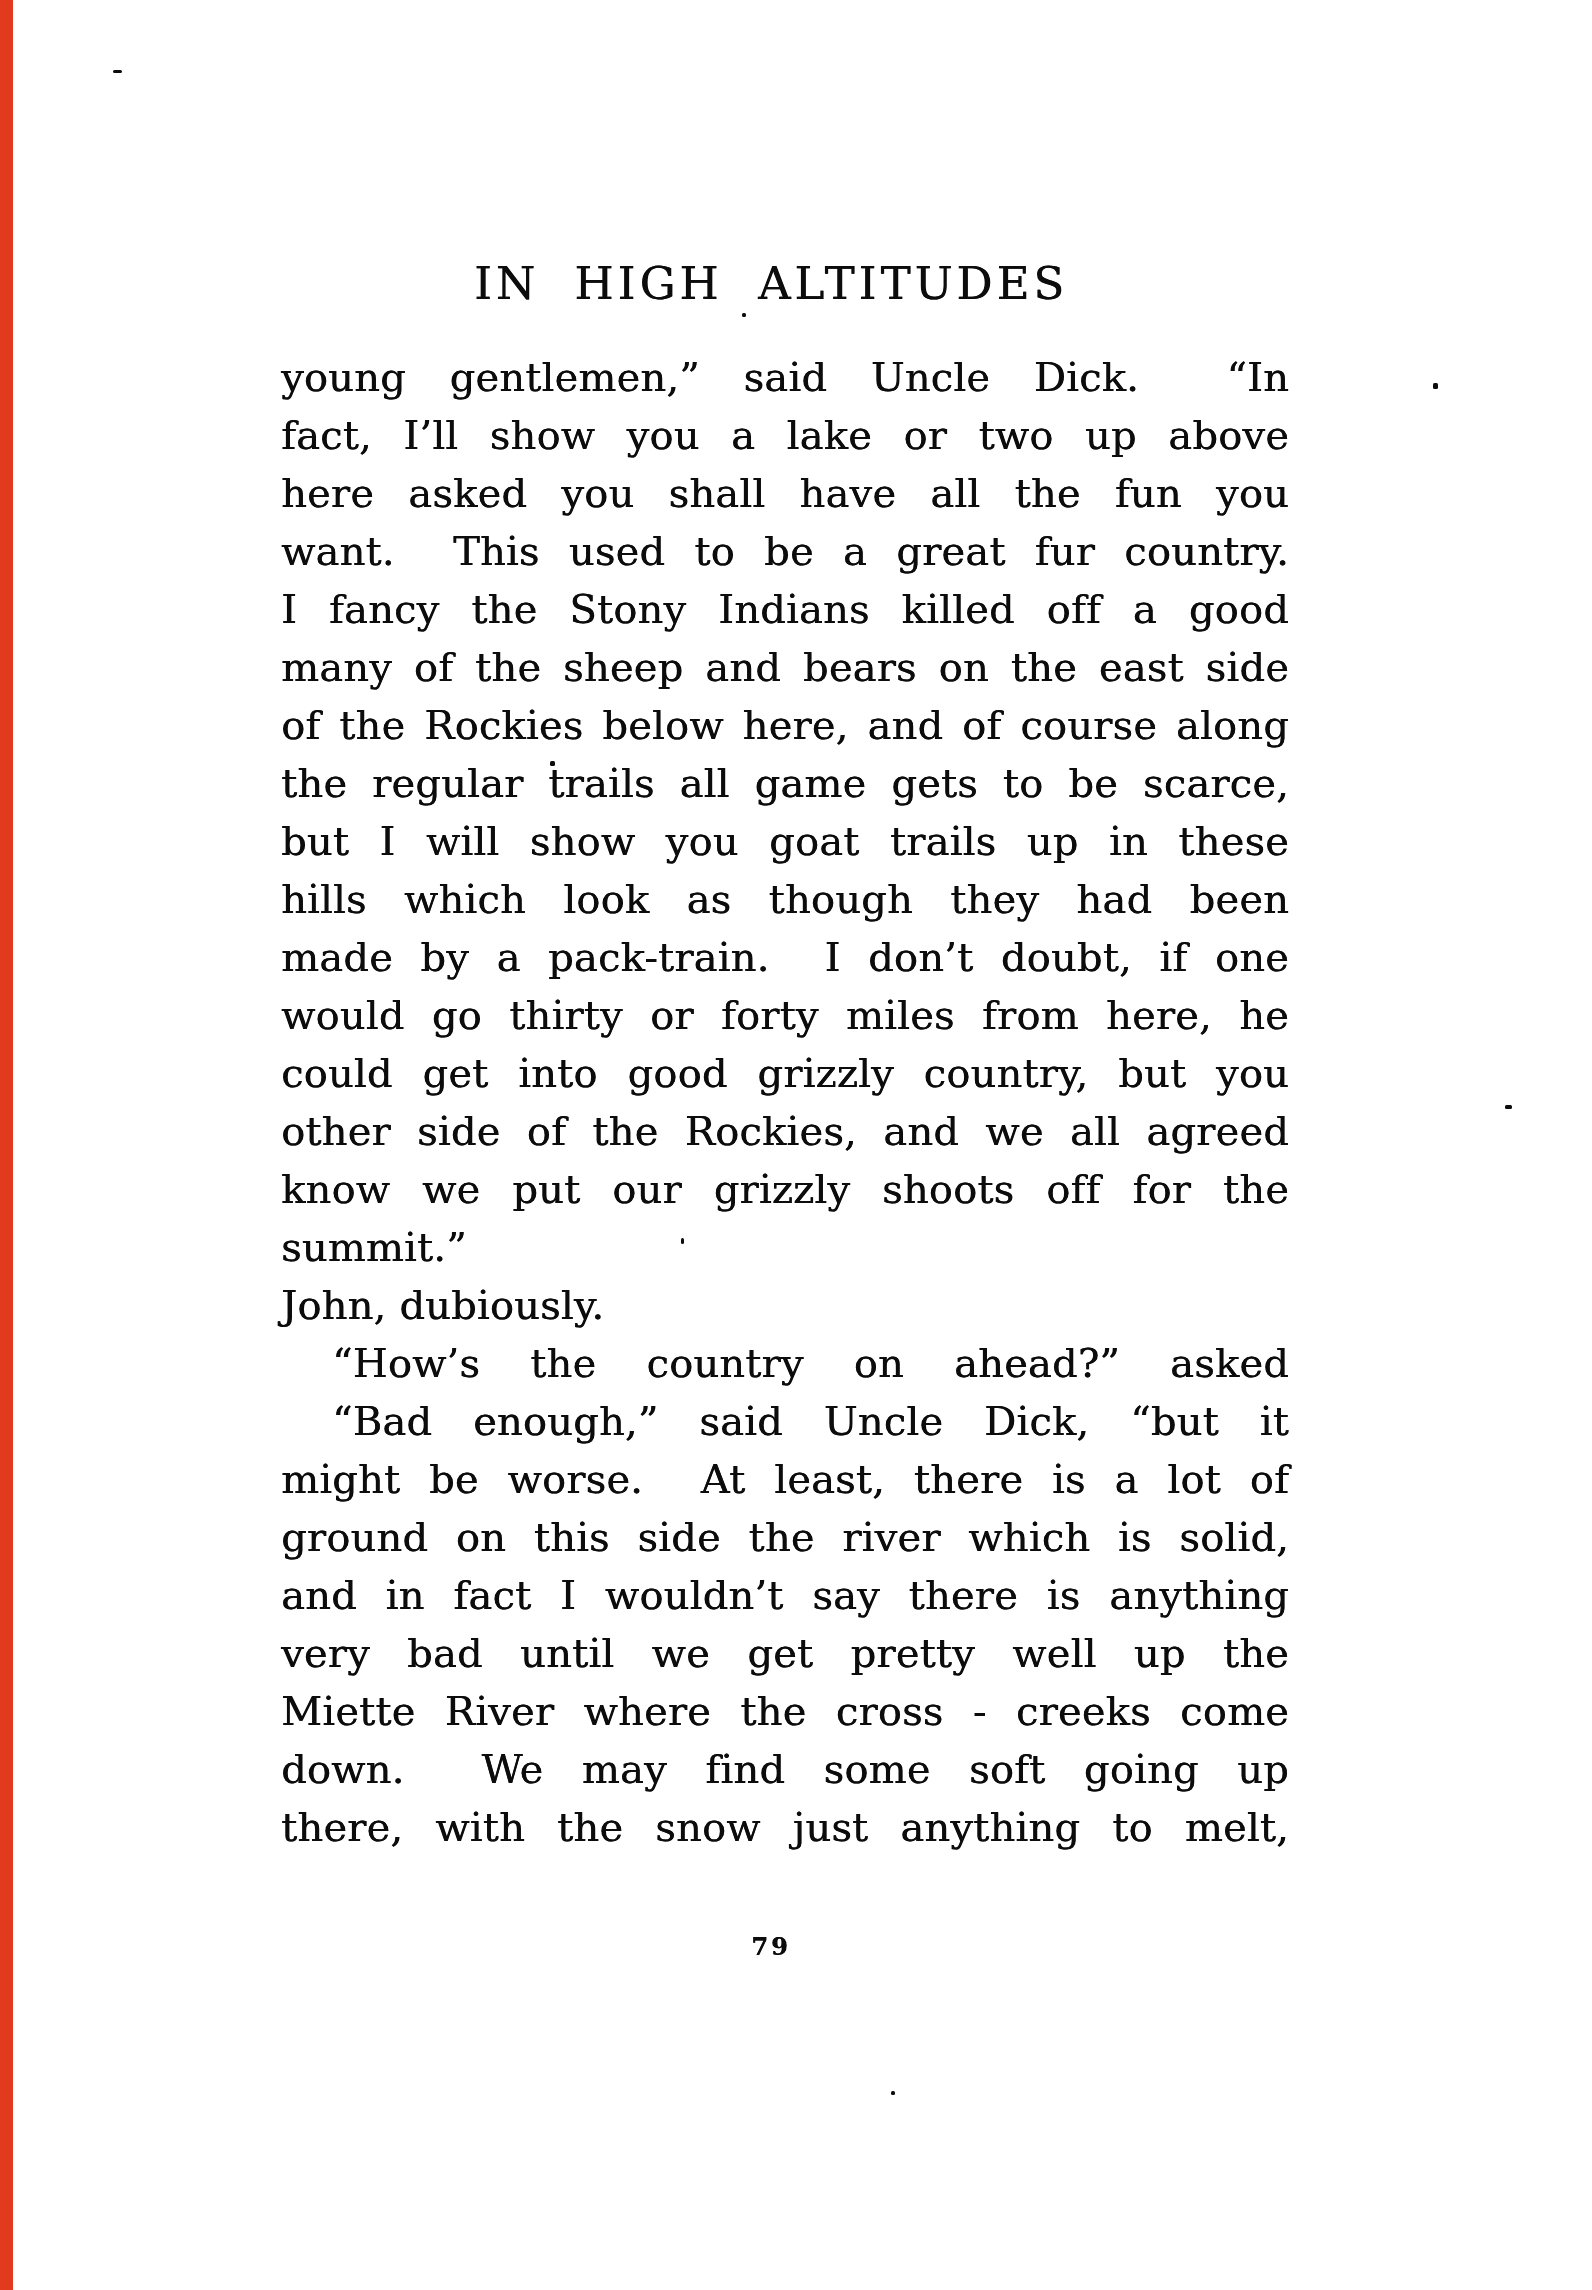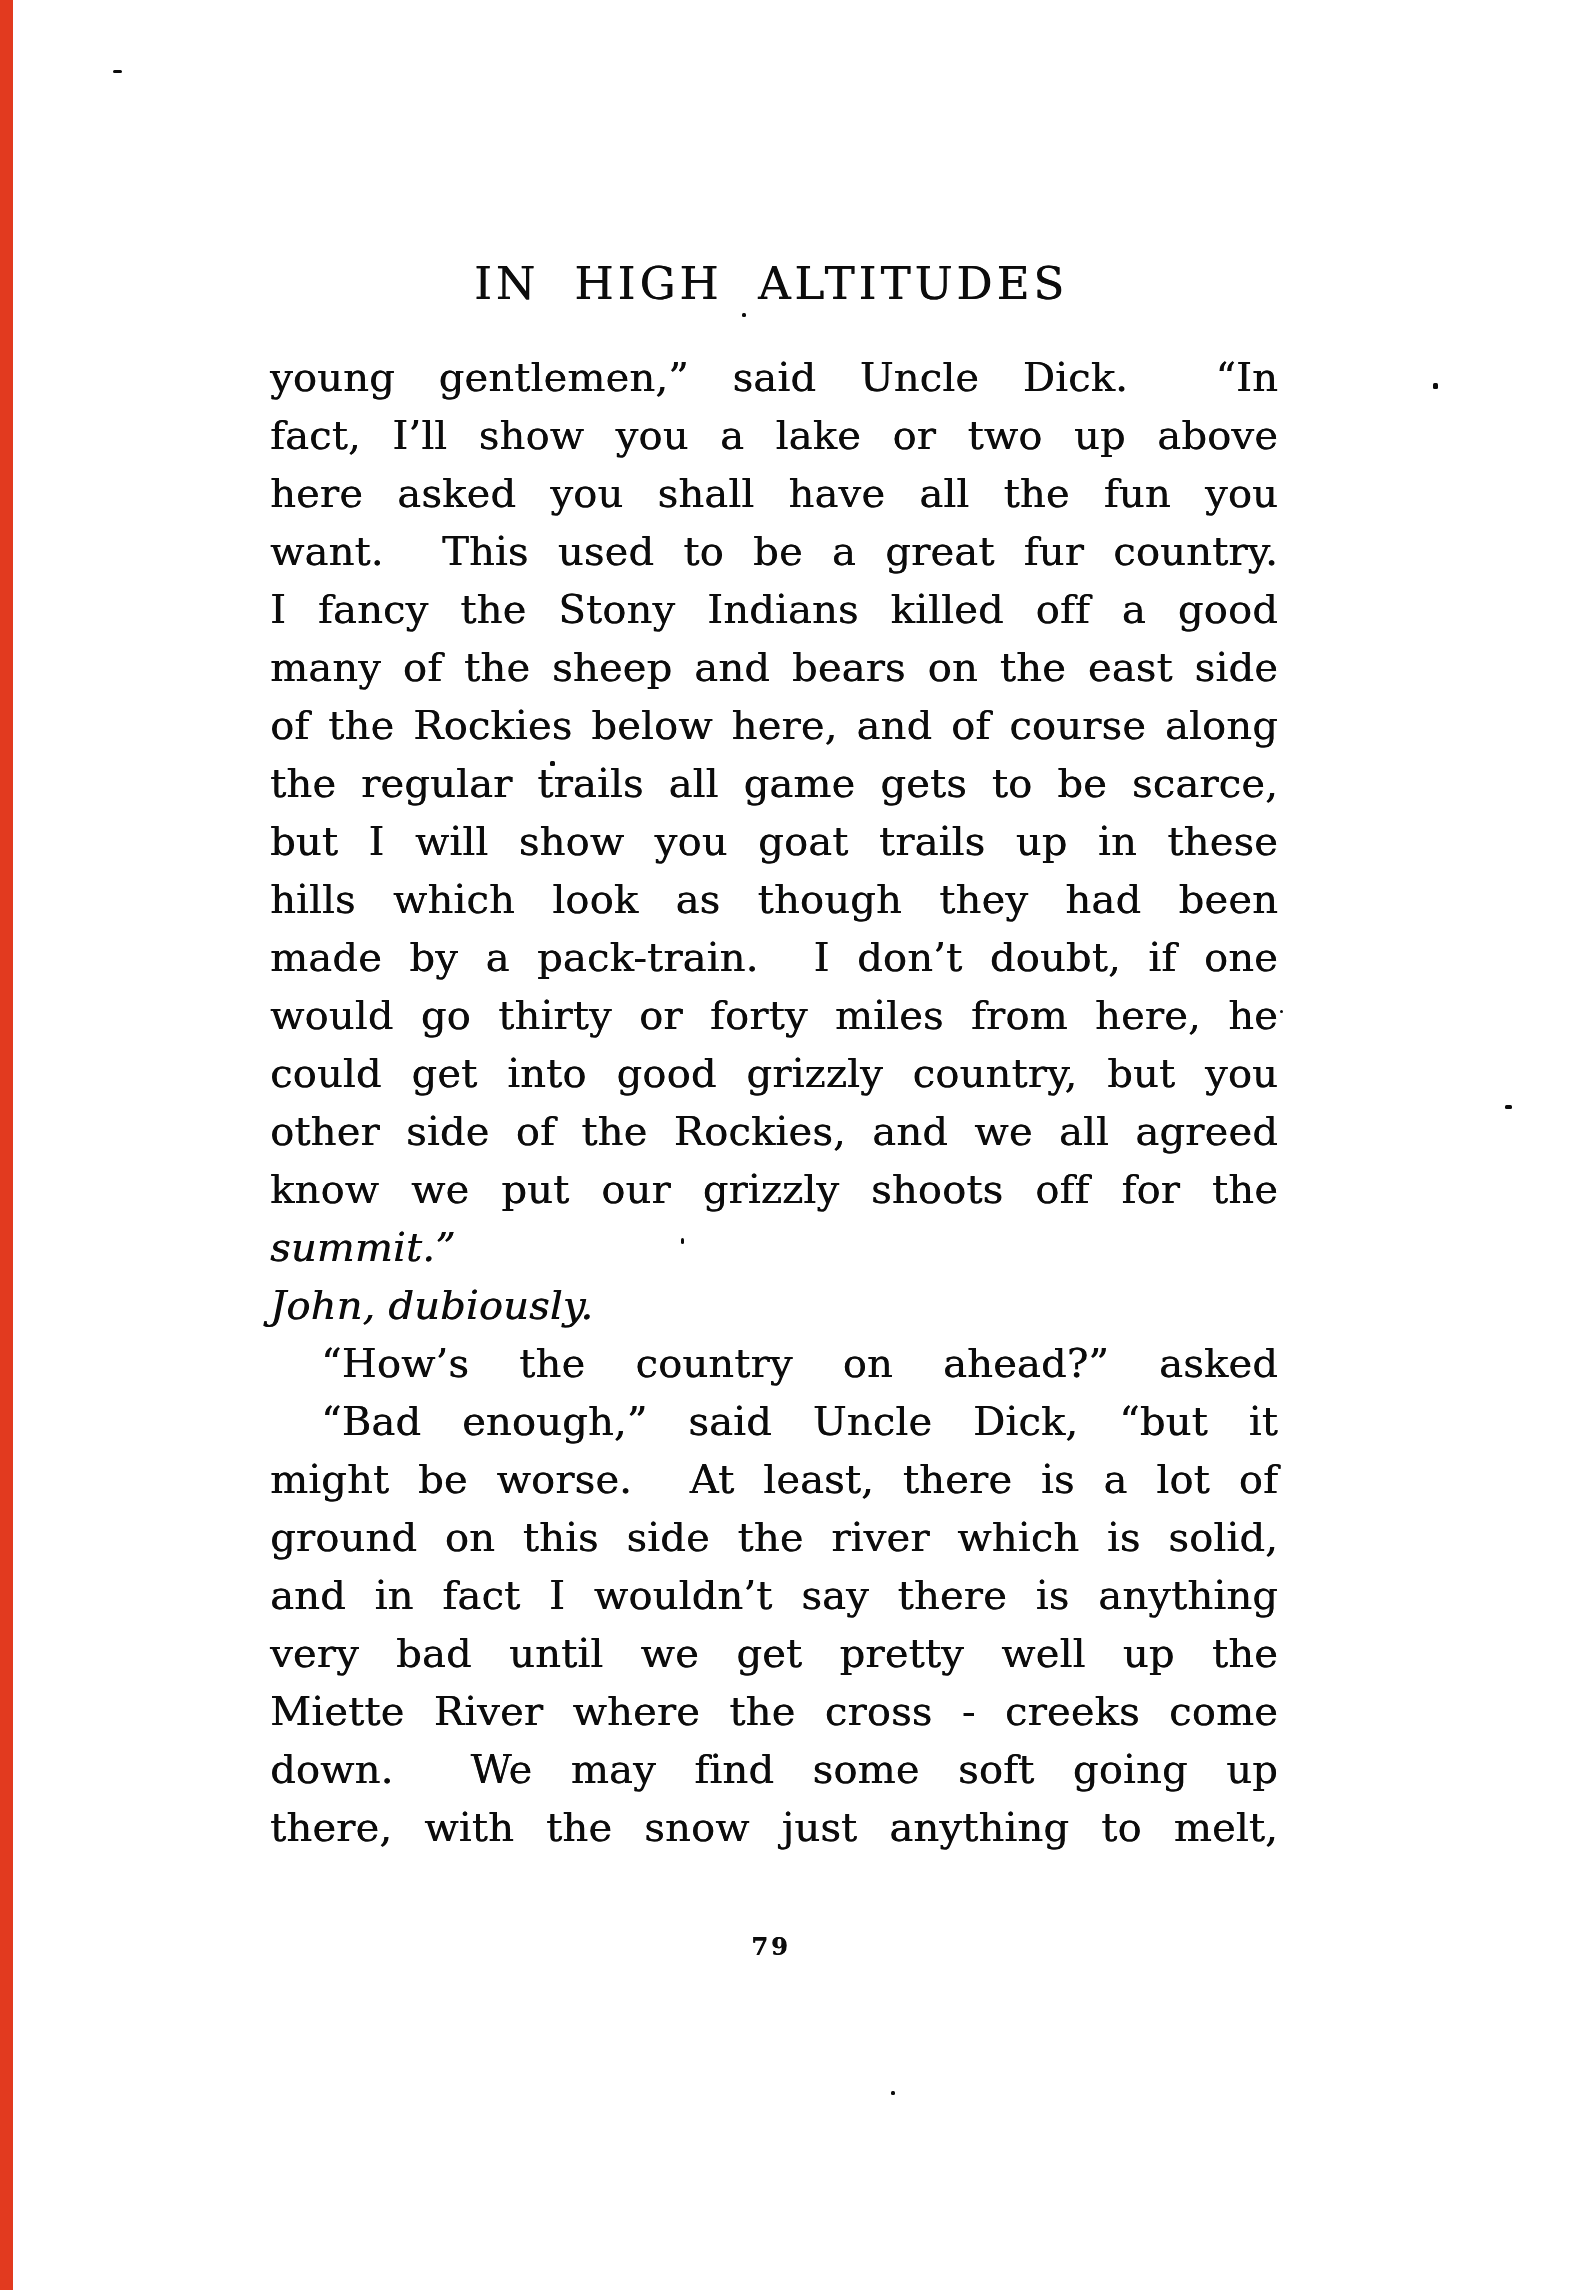--- a/index.html
+++ b/index.html
@@ -27,34 +27,33 @@
     text-align: center;
     font-size: 45px;
     line-height: 50px;
     letter-spacing: 4px;
     word-spacing: 17px;
     white-space: nowrap;
     text-shadow: 0.5px 0 0 currentColor;
   }
   .body-text {
     position: absolute;
-    left: 270px; top: 348px;
+    left: 281px; top: 348px;
     width: 1008px;
     font-size: 40px;
     line-height: 58px;
     letter-spacing: 0.2px;
     text-shadow: 0.4px 0 0 currentColor;
   }
   .line {
     text-align: justify;
     text-align-last: justify;
   }
   .line.para-end {
     text-align-last: left;
-    font-style: italic;
   }
   .line.indent {
     text-indent: 51px;
   }
   .page-number {
     position: absolute;
     left: 267px; top: 1927px;
     width: 1008px;
     text-align: center;
     font-size: 24px;

